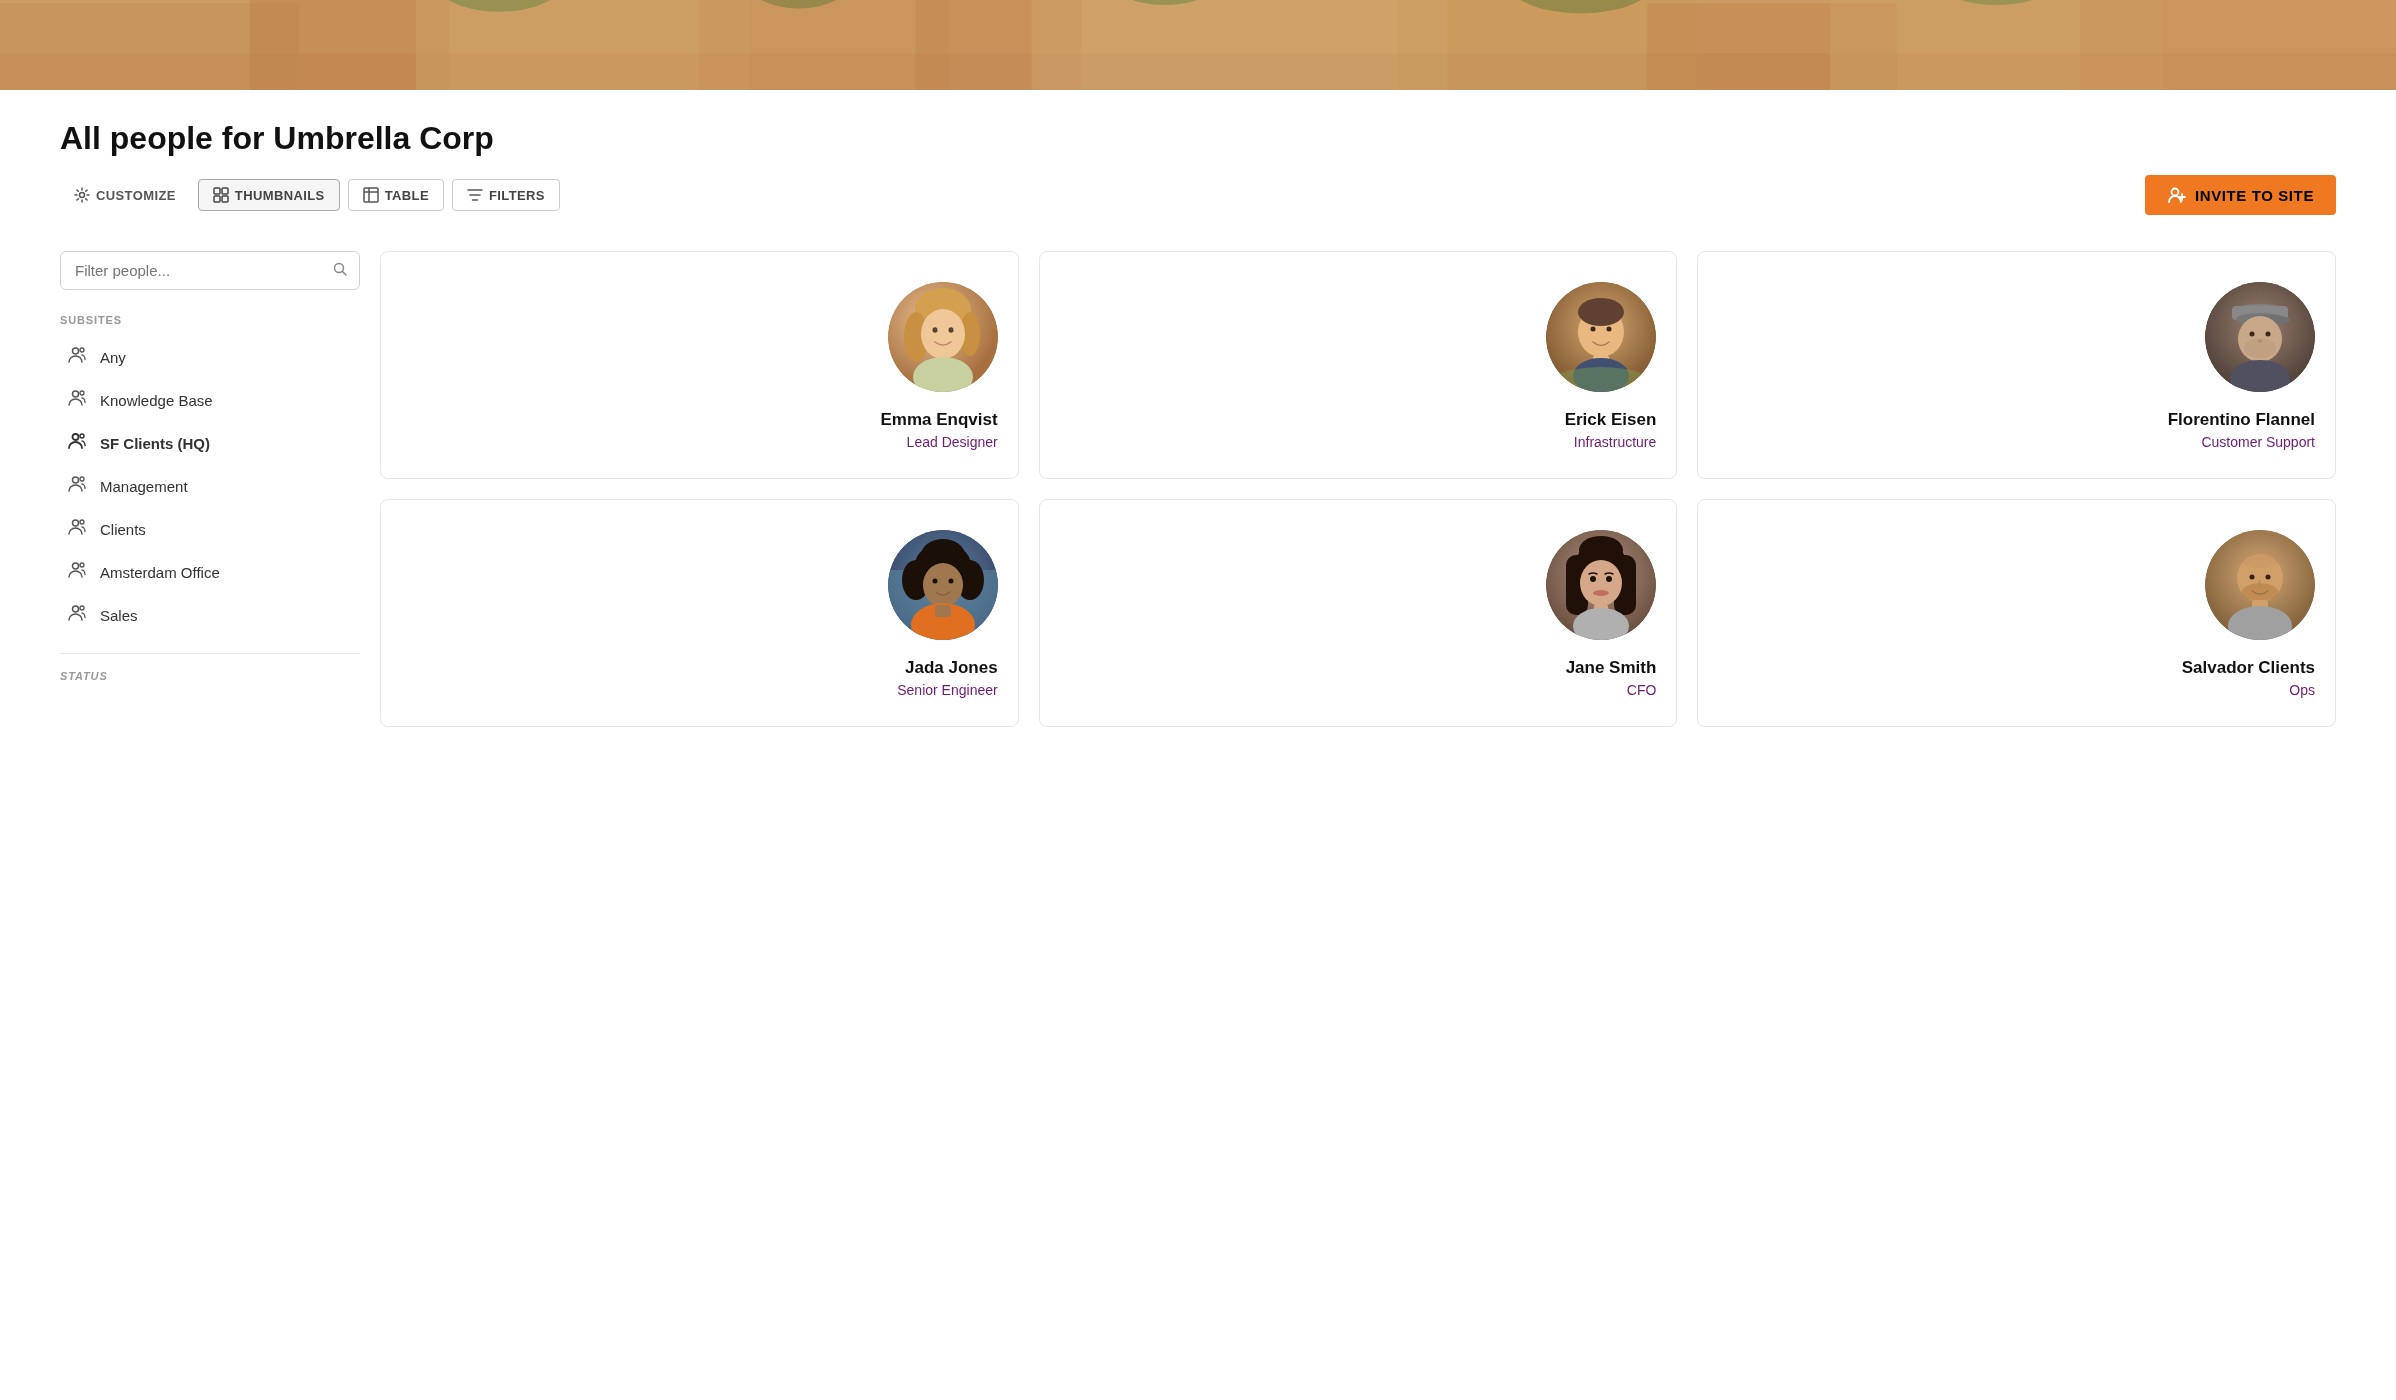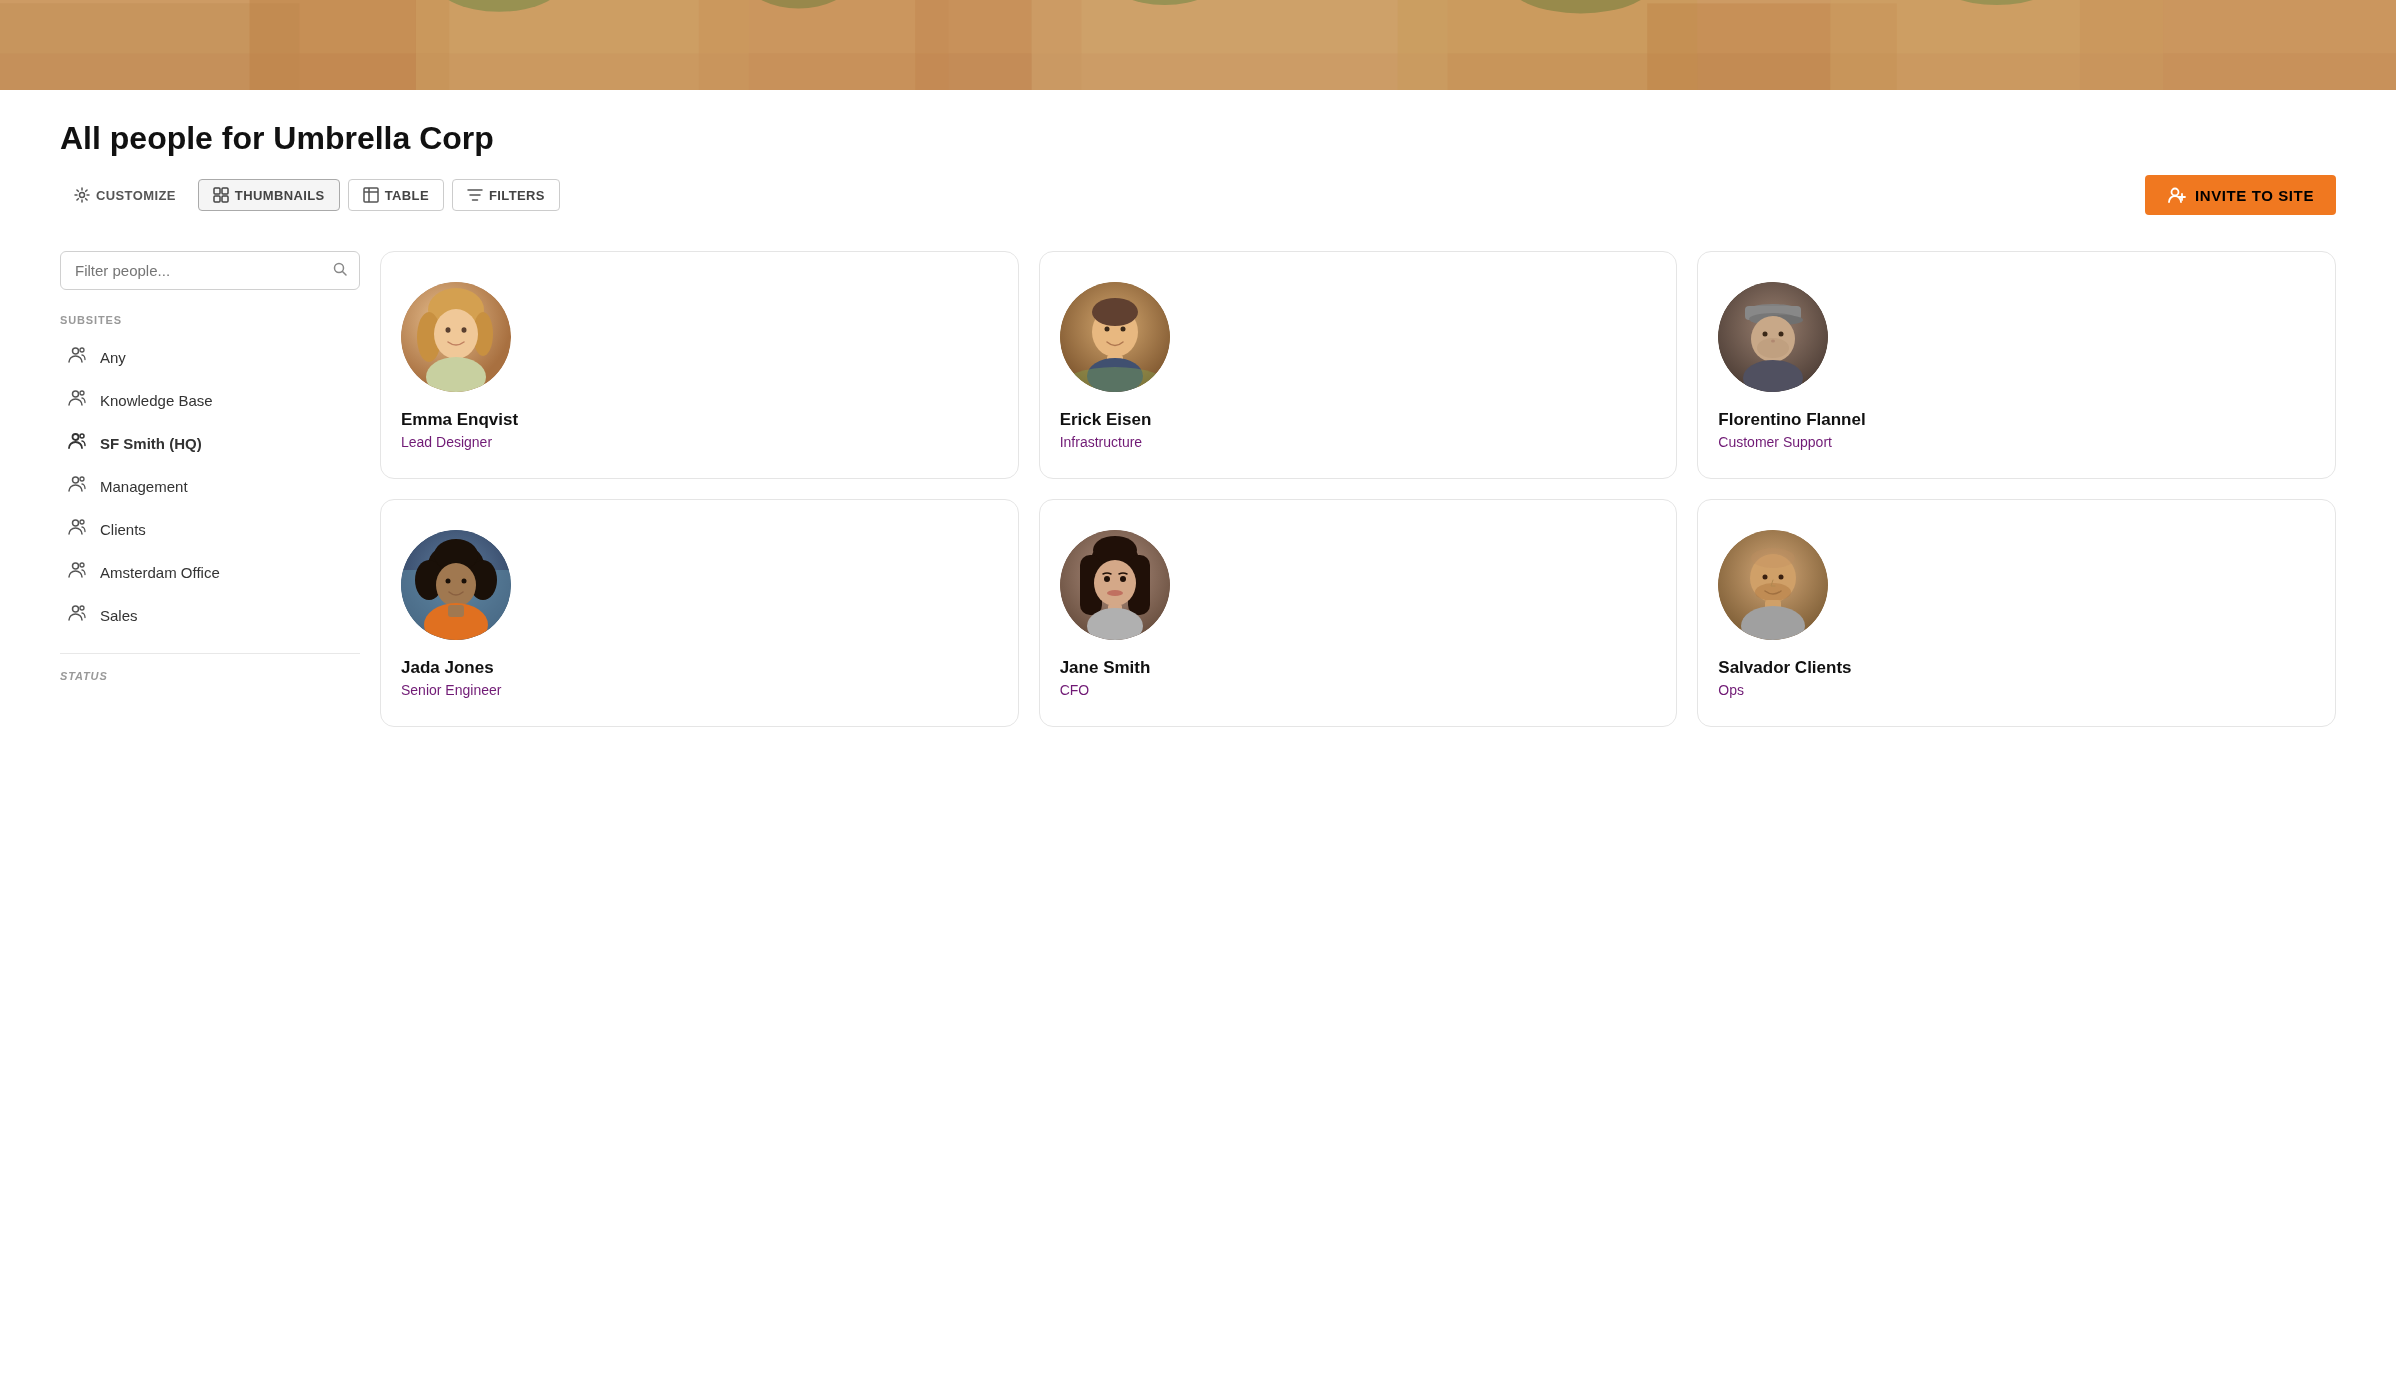--- a/index.html
+++ b/index.html
@@ -184,25 +184,25 @@
     .cards-grid {
       flex: 1;
       display: grid;
       grid-template-columns: repeat(3, 1fr);
       gap: 20px;
       align-content: start;
     }
 
     .person-card {
       border: 1.5px solid #e5e5e5;
-      border-radius: 14px;
+      border-radius: 8px;
       padding: 30px 20px 28px;
       display: flex;
       flex-direction: column;
-      align-items: flex-start;
+      align-items: flex-end;
       text-align: center;
       background: #fff;
       cursor: pointer;
       transition: box-shadow 0.15s;
     }
 
     .person-avatar {
       width: 110px;
       height: 110px;
       border-radius: 50%;
@@ -363,21 +363,21 @@
 
         <div class="sidebar-item active">
           <span class="people-icon">
             <svg width="20" height="20" viewBox="0 0 20 20" fill="none" xmlns="http://www.w3.org/2000/svg">
               <circle cx="7.5" cy="6" r="3" stroke="#333" stroke-width="1.8"></circle>
               <path d="M1 17c0-3.31 2.91-6 6.5-6s6.5 2.69 6.5 6" stroke="#333" stroke-width="1.8" stroke-linecap="round"></path>
               <circle cx="14" cy="5" r="2" stroke="#333" stroke-width="1.5"></circle>
               <path d="M17 14.5c0-2.5-1.34-4.5-3-4.5" stroke="#333" stroke-width="1.5" stroke-linecap="round"></path>
             </svg>
           </span>
-          <span style="font-weight:700;">SF Smith (HQ)</span>
+          <span style="font-weight:700;">SF Clients (HQ)</span>
         </div>
 
         <div class="sidebar-item">
           <span class="people-icon">
             <svg width="20" height="20" viewBox="0 0 20 20" fill="none" xmlns="http://www.w3.org/2000/svg">
               <circle cx="7.5" cy="6" r="3" stroke="#555" stroke-width="1.5"></circle>
               <path d="M1 17c0-3.31 2.91-6 6.5-6s6.5 2.69 6.5 6" stroke="#555" stroke-width="1.5" stroke-linecap="round"></path>
               <circle cx="14" cy="5" r="2" stroke="#555" stroke-width="1.3"></circle>
               <path d="M17 14.5c0-2.5-1.34-4.5-3-4.5" stroke="#555" stroke-width="1.3" stroke-linecap="round"></path>
             </svg>

